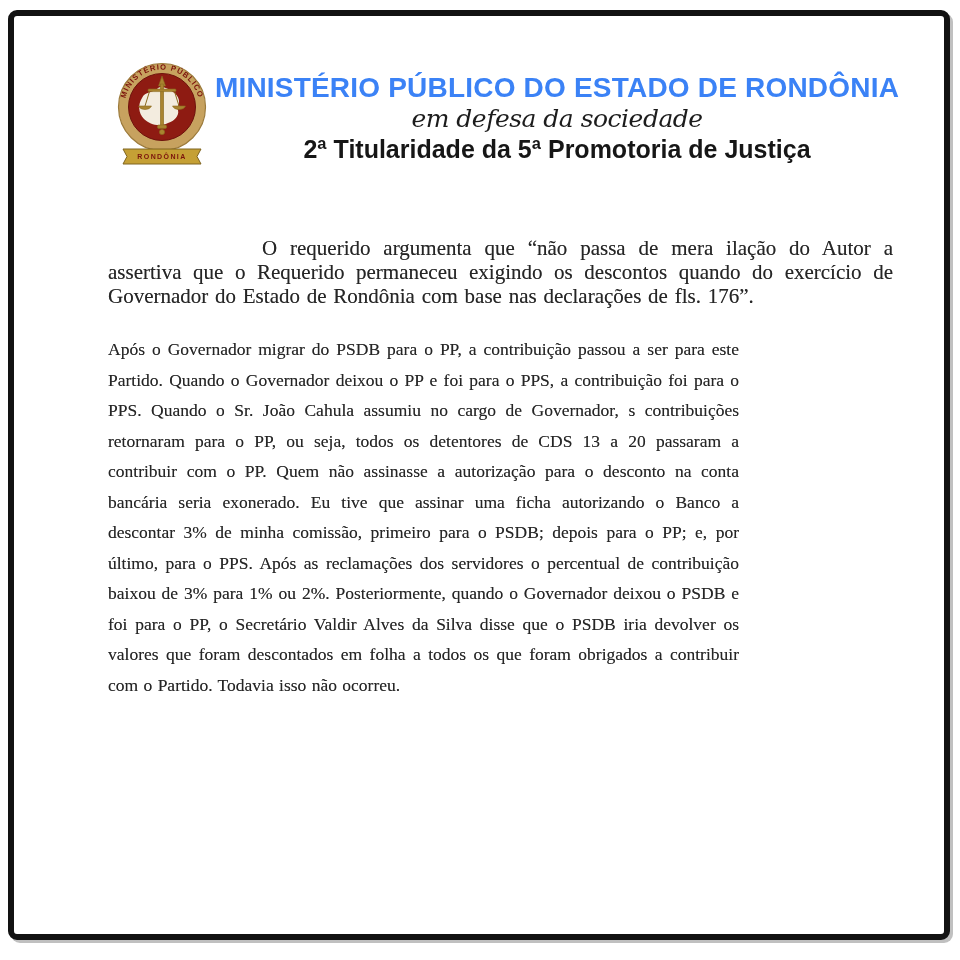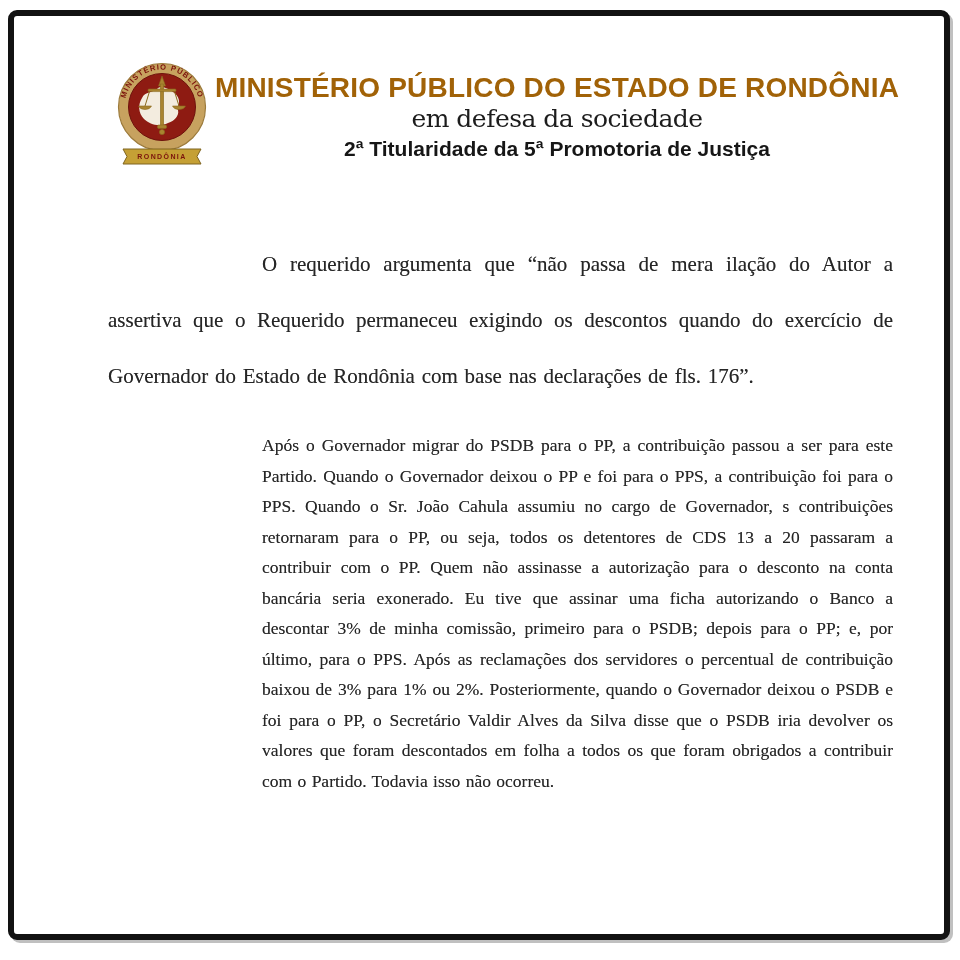--- a/index.html
+++ b/index.html
@@ -7,37 +7,37 @@
        font-family:"Liberation Serif",serif;color:#262626;}
 
   .page{position:absolute;left:8px;top:10px;width:930px;height:918px;
         background:#fff;border:6px solid #121212;border-radius:9px;
         box-shadow:3px 3px 0 rgba(140,140,140,.55);overflow:hidden;}
 
   
   .logo{position:absolute;left:98px;top:46px;width:100px;height:104px;}
   .head-text{position:absolute;left:190px;top:56px;width:706px;text-align:center;}
   .org{font-family:"Liberation Sans",sans-serif;font-weight:bold;
-       font-size:28px;line-height:32px;letter-spacing:.2px;color:#a16207;}
-  .motto{font-family:"DejaVu Serif",serif;
+       font-size:28px;line-height:32px;letter-spacing:.2px;color:#3b82f6;}
+  .motto{font-family:"DejaVu Serif",serif;font-style:italic;
          font-size:25px;line-height:27px;margin-top:1px;color:#1c1c1c;
          letter-spacing:-.5px;}
   .dept{font-family:"Liberation Sans",sans-serif;font-weight:bold;
-        font-size:21px;line-height:28px;margin-top:3px;color:#161616;}
+        font-size:25px;line-height:28px;margin-top:3px;color:#161616;}
 
   
   main{position:absolute;left:94px;top:0;width:785px;}
   p,blockquote{margin:0;padding:0;}
-  .body-par{font-size:21px;line-height:56px;text-align:justify;
+  .body-par{font-size:21px;line-height:24px;text-align:justify;
             text-indent:154px;word-spacing:1.5px;
             text-shadow:0 0 .4px rgba(20,20,20,.45);}
   .par-1{margin-top:220px;}
   .par-2{margin-top:22px;}
   .par-3{margin-top:24px;line-height:36px;}
-  .quote{margin-top:26px;margin-left:154px;width:631px;
+  .quote{margin-top:26px;width:631px;
          font-size:17.5px;line-height:30.5px;text-align:justify;
          word-spacing:1px;text-shadow:0 0 .4px rgba(20,20,20,.45);}
 </style>
 </head>
 <body>
 
 <div class="page">
 
   <header>
 

